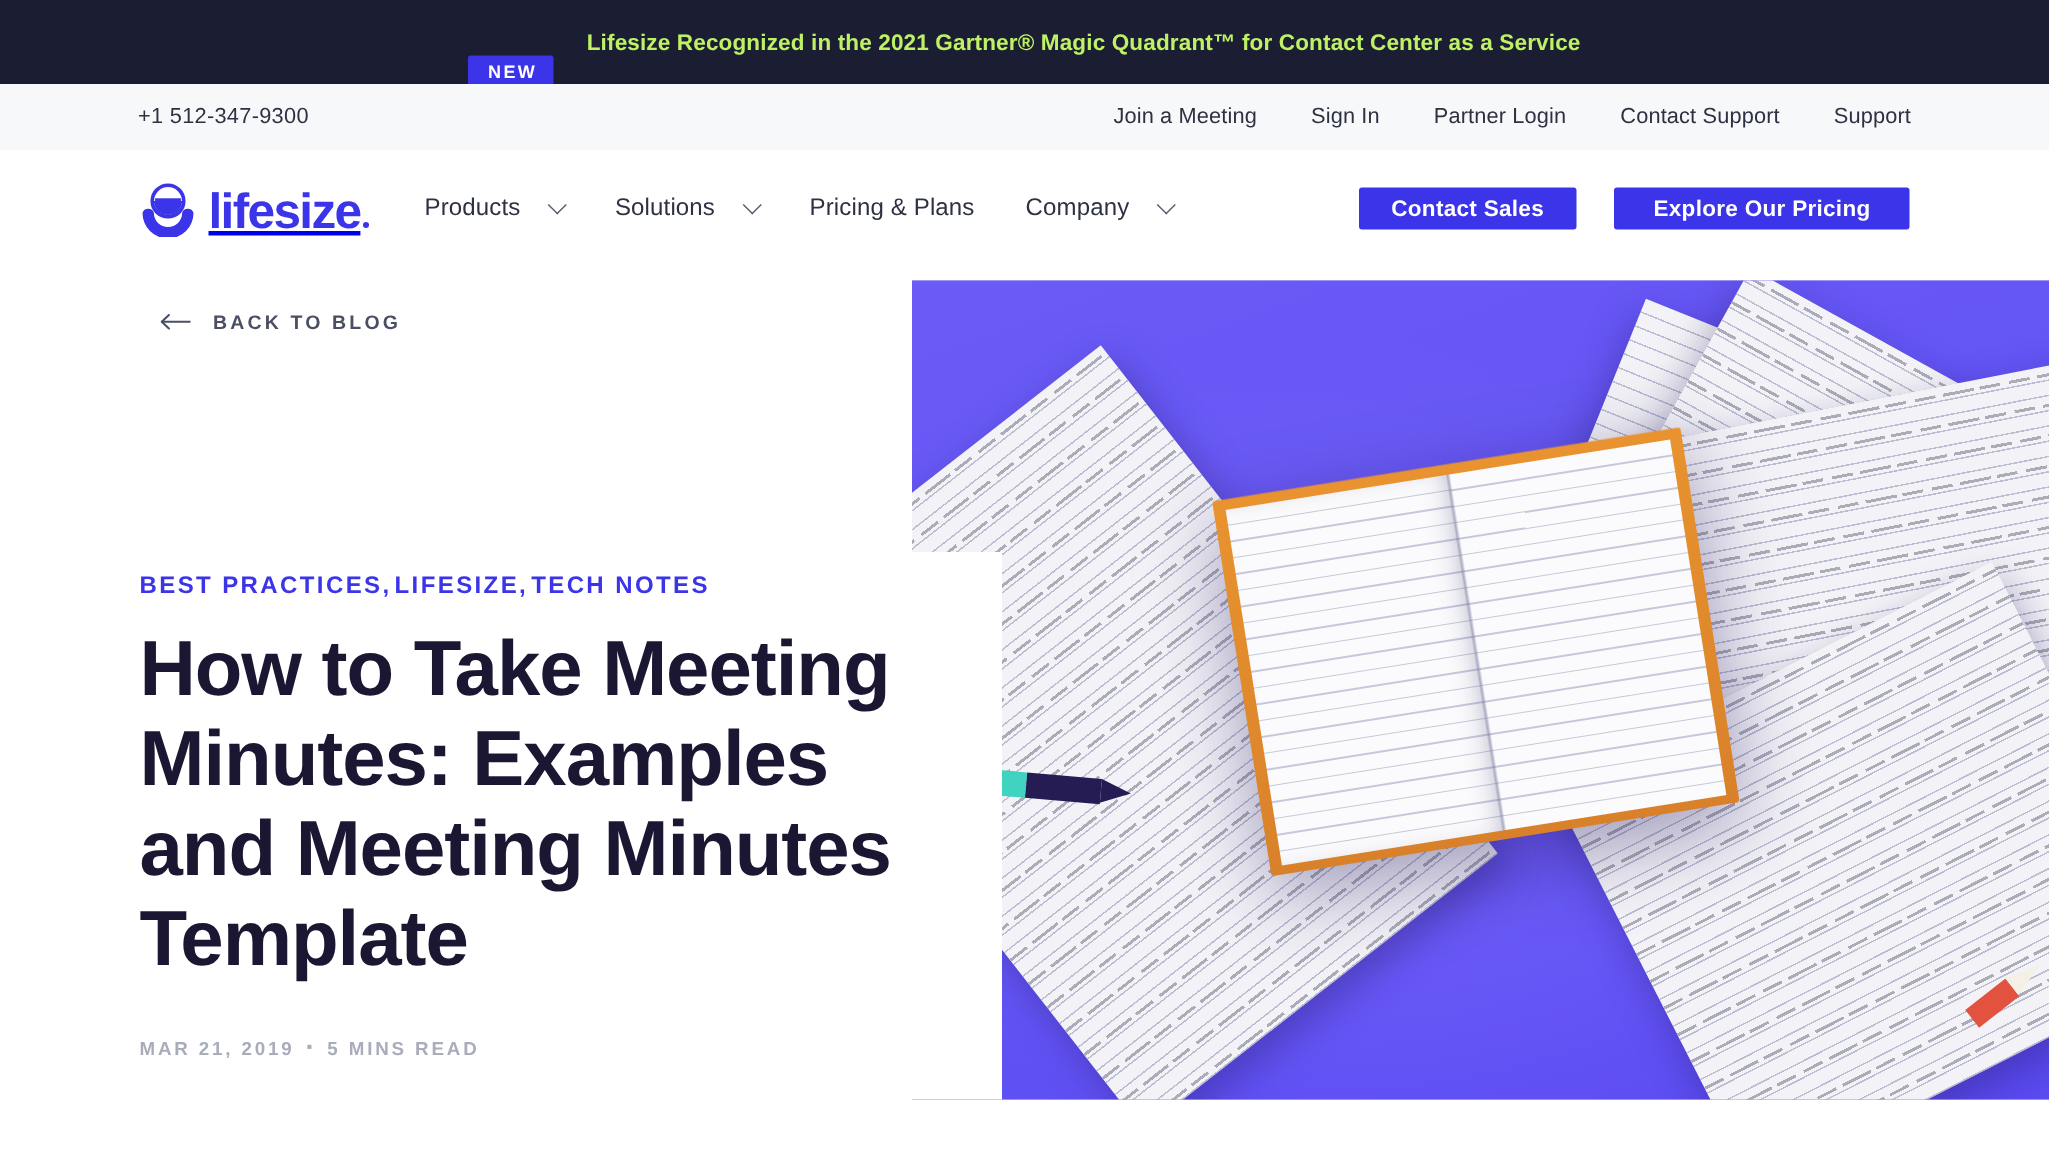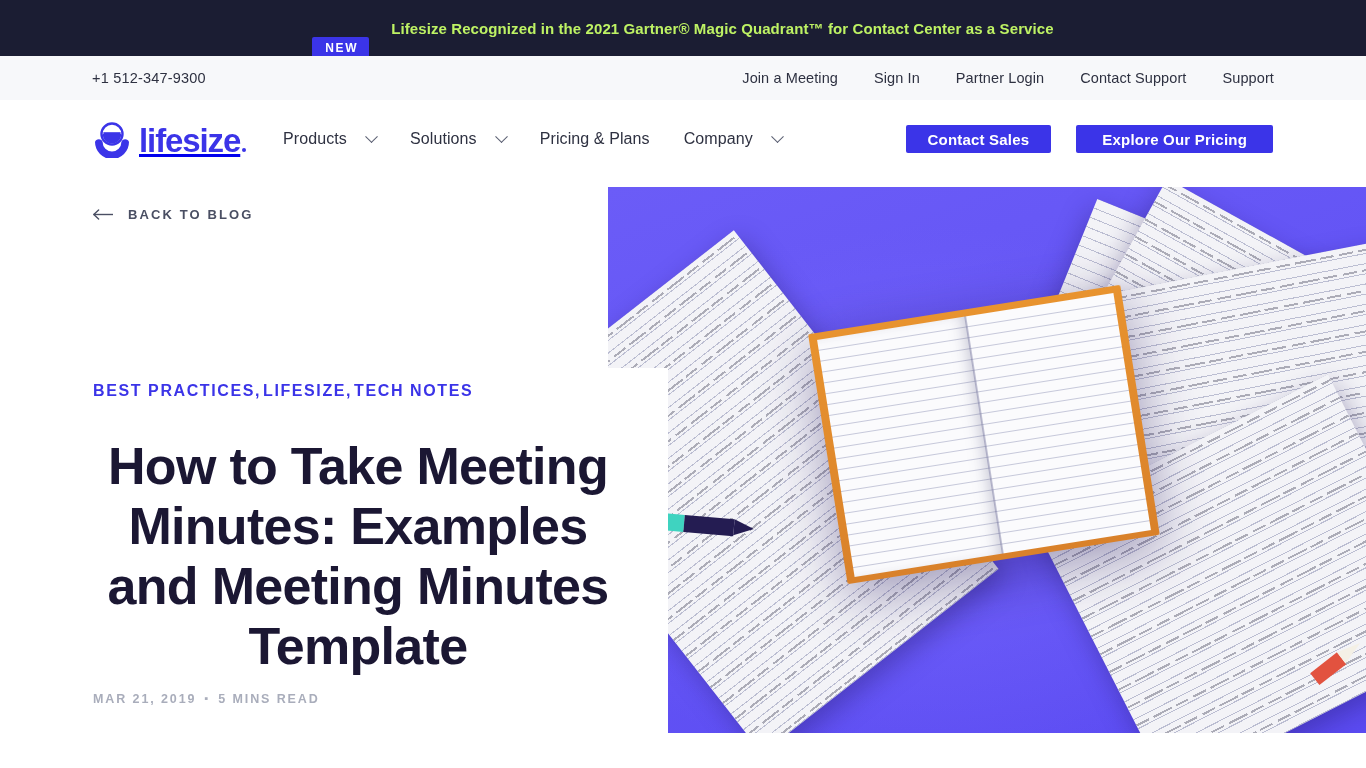--- a/index.html
+++ b/index.html
@@ -314,21 +314,21 @@
     z-index: 3;
   }
   .p2-body { position: absolute; left: 0; top: 0; width: 34px; height: 15px; background: #e2523f; }
   .p2-wood { position: absolute; left: 34px; top: 0; width: 0; height: 0;
     border-top: 7.5px solid transparent; border-bottom: 7.5px solid transparent;
     border-left: 24px solid #f4f0e6; }
 
   
   .back-link {
     position: absolute;
-    top: 207px; left: 93px;
+    top: 207px; left: 107px;
     display: flex; align-items: center; gap: 14px;
     text-decoration: none;
     cursor: pointer;
   }
   .back-arrow { width: 21px; height: 11px; display: block; }
   .back-label {
     color: #4a4f63;
     font-size: 13px;
     font-weight: bold;
     letter-spacing: 2.1px;
@@ -342,28 +342,27 @@
     font-weight: bold;
     letter-spacing: 1.6px;
     display: flex;
     flex-wrap: wrap;
   }
   .cats a { color: #3b34e8; text-decoration: none; cursor: pointer; }
   .cats .sep { color: #3b34e8; margin-right: 2px; }
 
   .headline {
     position: absolute;
-    top: 436px; left: 93px;
+    top: 416px; left: 93px;
     width: 530px;
     color: #1b1733;
     font-size: 52px;
     line-height: 60px;
     font-weight: bold;
     letter-spacing: -0.7px;
-    text-align: center;
   }
 
   .meta {
     position: absolute;
     top: 692px; left: 93px;
     color: #a9adbb;
     font-size: 12.5px;
     font-weight: bold;
     letter-spacing: 1.9px;
     display: flex;

